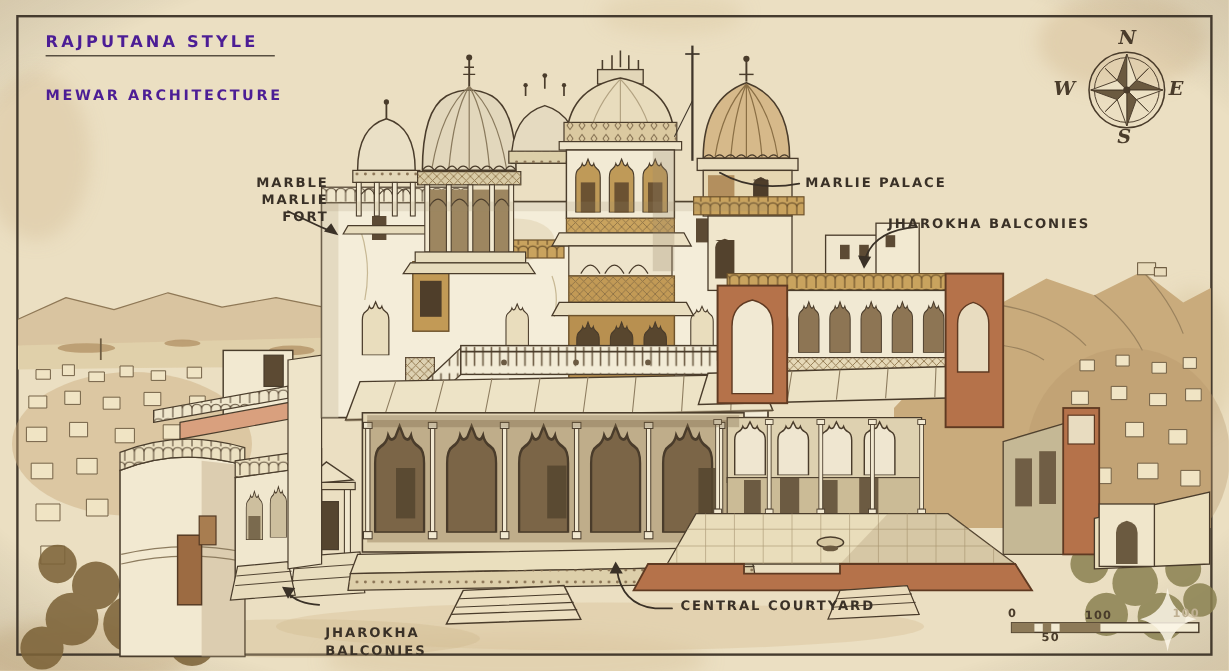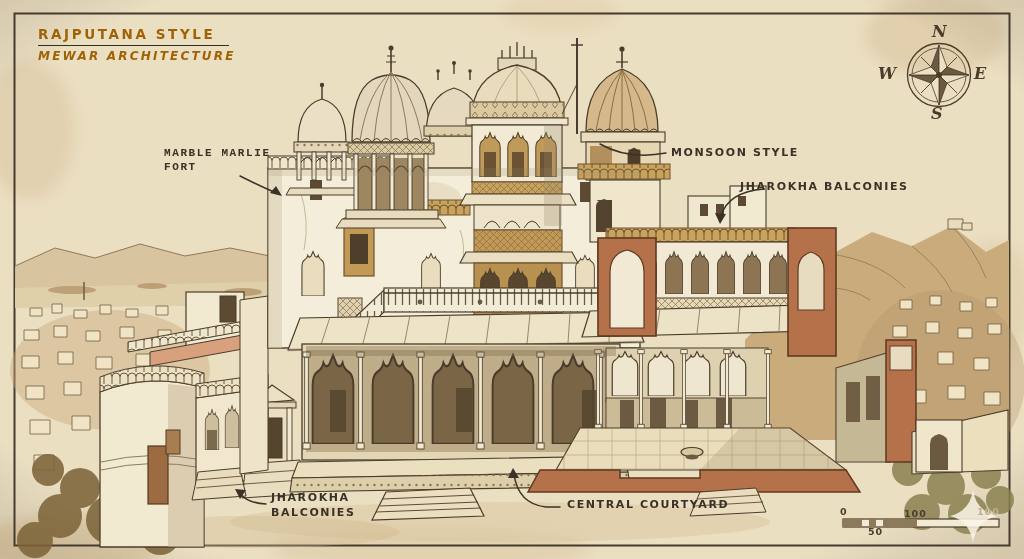--- a/index.html
+++ b/index.html
@@ -6,30 +6,30 @@
   .canvas{
     position:relative;width:1024px;height:559px;overflow:hidden;
     background:#ebdfc2;
     font-family:"DejaVu Sans","Liberation Sans",sans-serif;
   }
   svg{position:absolute;left:0;top:0;}
   .lbl{
     position:absolute;color:#3a3127;font-weight:600;
     font-size:11px;letter-spacing:1.6px;line-height:14px;white-space:nowrap;
   }
-  .title-block{position:absolute;left:38px;top:24px;color:#a16207;}
+  .title-block{position:absolute;left:38px;top:24px;color:#4c1d95;}
   .title-main{font-size:13.5px;font-weight:700;letter-spacing:2.6px;
     border-bottom:1.7px solid #352c22;padding:0 14px 3px 0;display:inline-block;}
-  .title-sub{font-size:12px;font-weight:600;letter-spacing:2.2px;margin-top:3px;font-style:italic;}
+  .title-sub{font-size:12px;font-weight:600;letter-spacing:2.2px;margin-top:25px;}
   .compass-letter{position:absolute;color:#4a3c2b;font-family:"DejaVu Serif","Liberation Serif",serif;
     font-style:italic;font-size:16px;font-weight:700;}
   .scale-num{position:absolute;color:#4a3c2b;font-size:9.5px;font-weight:600;letter-spacing:1px;}
   .scale-num.faded{color:#bfb092;}
-  .two-line{white-space:normal;width:110px;text-align:left;font-family:Liberation Mono, monospace;}
-  .two-line-left{white-space:normal;width:90px;}
+  .two-line{white-space:normal;width:110px;text-align:right;}
+  .two-line-left{white-space:normal;width:90px;margin-top:30px;}
 </style>
 </head>
 <body>
 
 <div class="canvas">
 
 <svg width="1024" height="559" viewBox="0 0 1024 559">
   <defs>
     <filter id="blur6" x="-60%" y="-60%" width="220%" height="220%">
           <feGaussianBlur stdDeviation="7"></feGaussianBlur>
@@ -535,21 +535,21 @@
 <div class="title-block">
   <div class="title-main">RAJPUTANA STYLE</div>
   <div class="title-sub">MEWAR ARCHITECTURE</div>
 </div>
 
 <div class="lbl two-line" style="left:164px;top:146px;">
   <span>MARBLE MARLIE</span><br>
   <span>FORT</span>
 </div>
 
-<div class="lbl" style="left:671px;top:146px;">MONSOON STYLE</div>
+<div class="lbl" style="left:671px;top:146px;">MARLIE PALACE</div>
 
 <div class="lbl" style="left:740px;top:180px;">JHAROKHA BALCONIES</div>
 
 <div class="lbl two-line-left" style="left:271px;top:490px;line-height:15px;">
   <span>JHAROKHA</span><br>
   <span>BALCONIES</span>
 </div>
 
 <div class="lbl" style="left:567px;top:498px;">CENTRAL COURTYARD</div>
 

